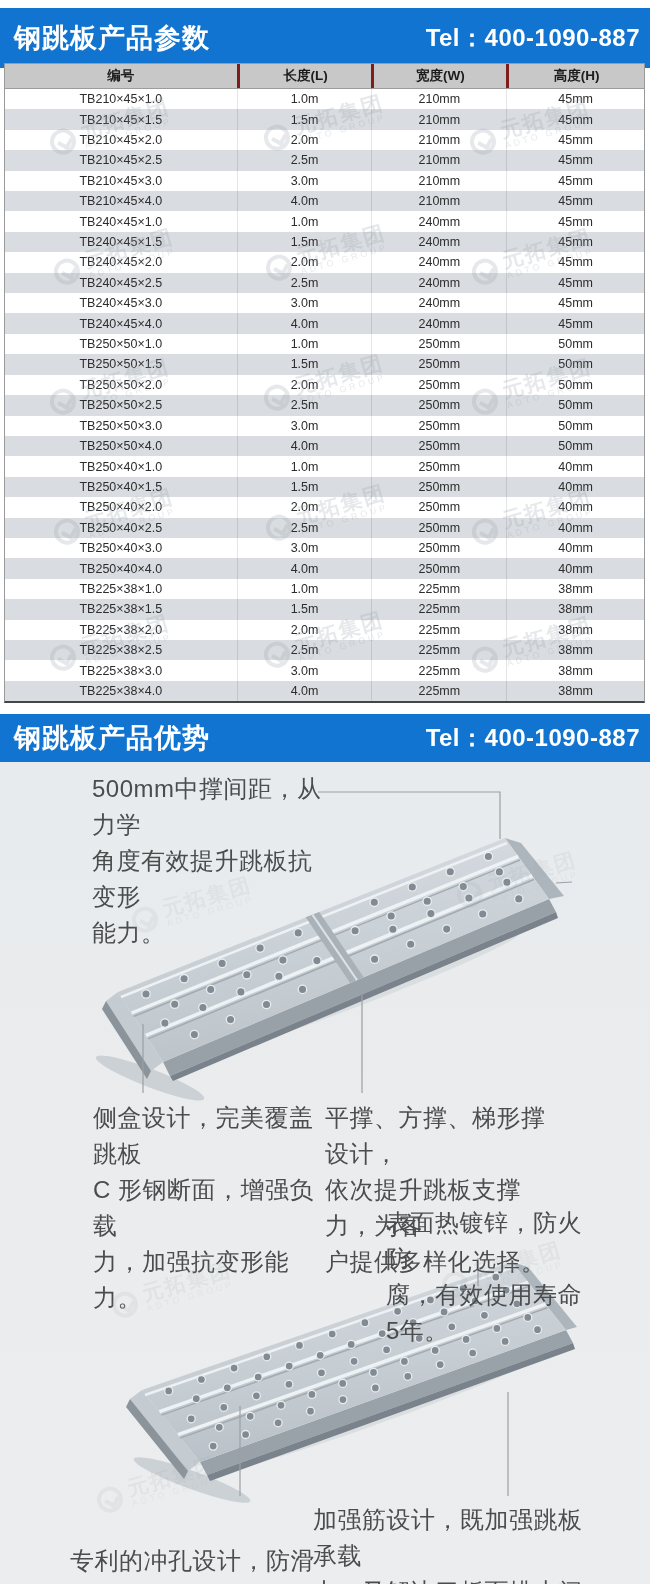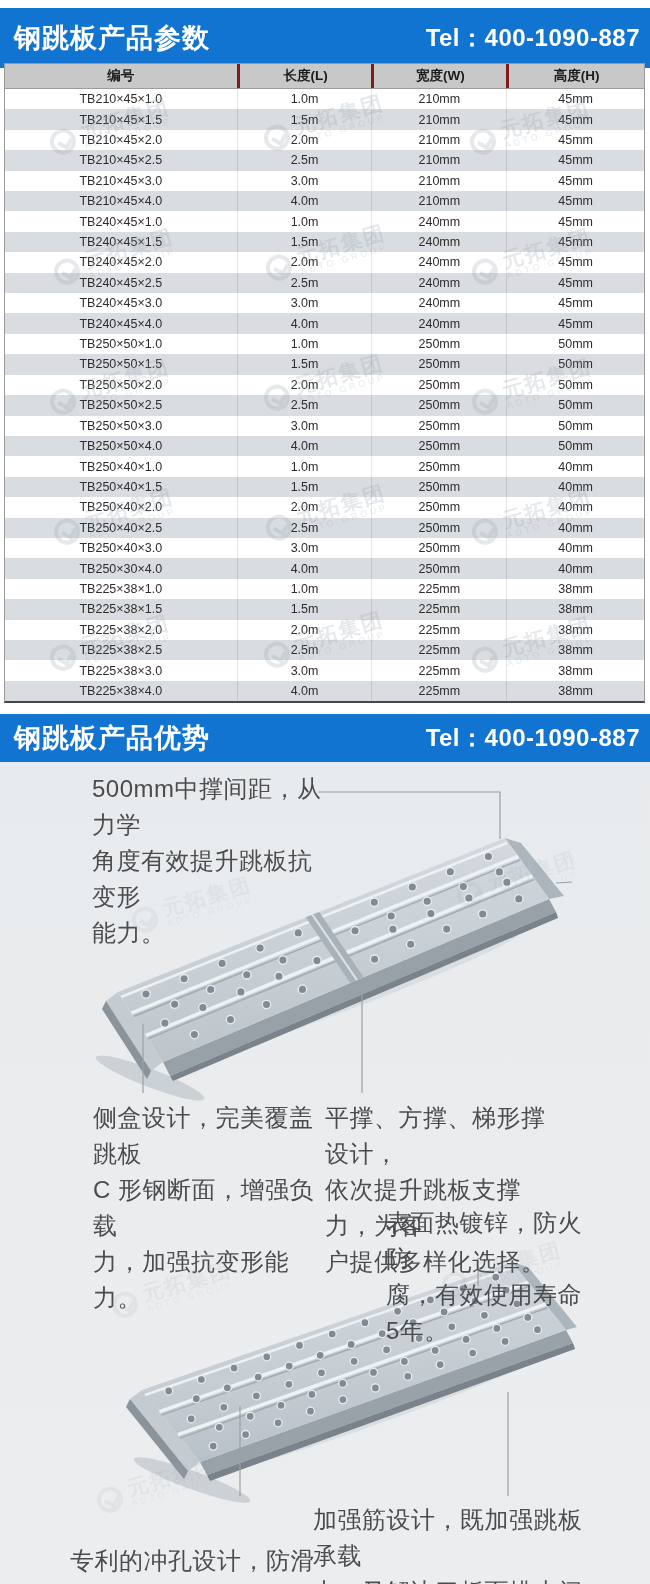--- a/index.html
+++ b/index.html
@@ -212,21 +212,21 @@
         <div class="t-cell c2">250mm</div>
         <div class="t-cell c3">40mm</div>
       </div>
       <div class="t-row">
         <div class="t-cell c0">TB250×40×3.0</div>
         <div class="t-cell c1">3.0m</div>
         <div class="t-cell c2">250mm</div>
         <div class="t-cell c3">40mm</div>
       </div>
       <div class="t-row">
-        <div class="t-cell c0">TB250×30×4.0</div>
+        <div class="t-cell c0">TB250×40×4.0</div>
         <div class="t-cell c1">4.0m</div>
         <div class="t-cell c2">250mm</div>
         <div class="t-cell c3">40mm</div>
       </div>
       <div class="t-row">
         <div class="t-cell c0">TB225×38×1.0</div>
         <div class="t-cell c1">1.0m</div>
         <div class="t-cell c2">225mm</div>
         <div class="t-cell c3">38mm</div>
       </div>

